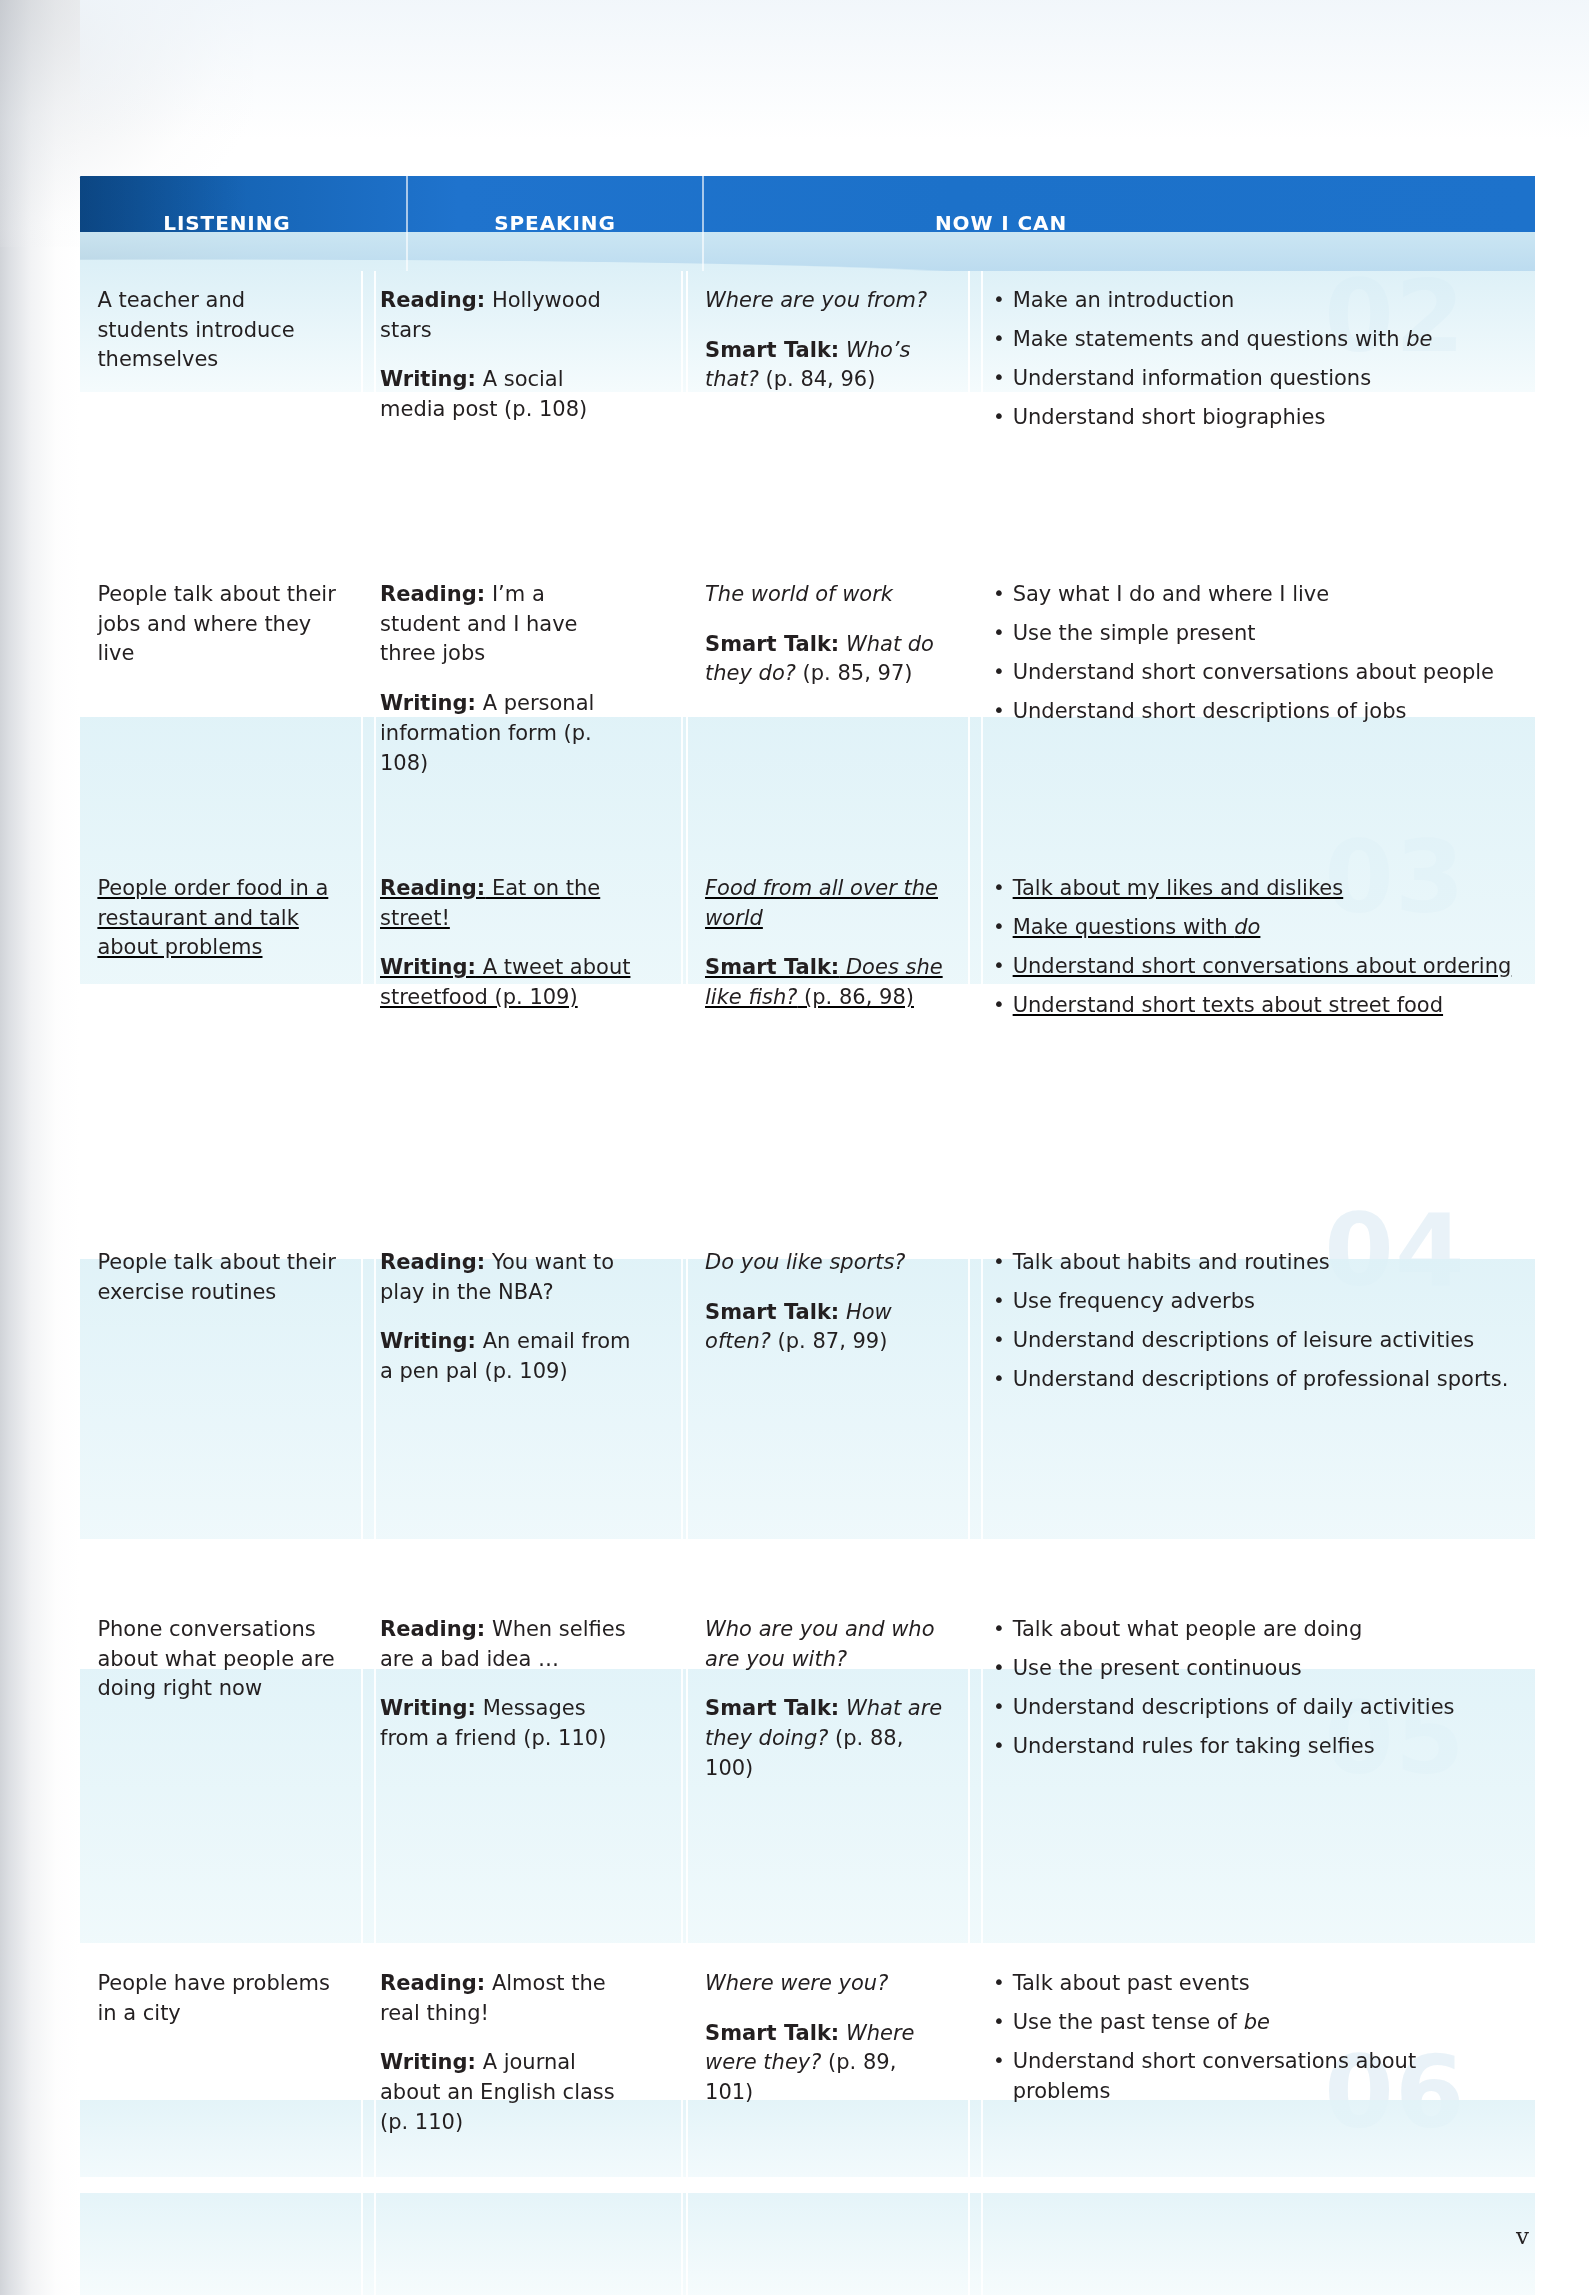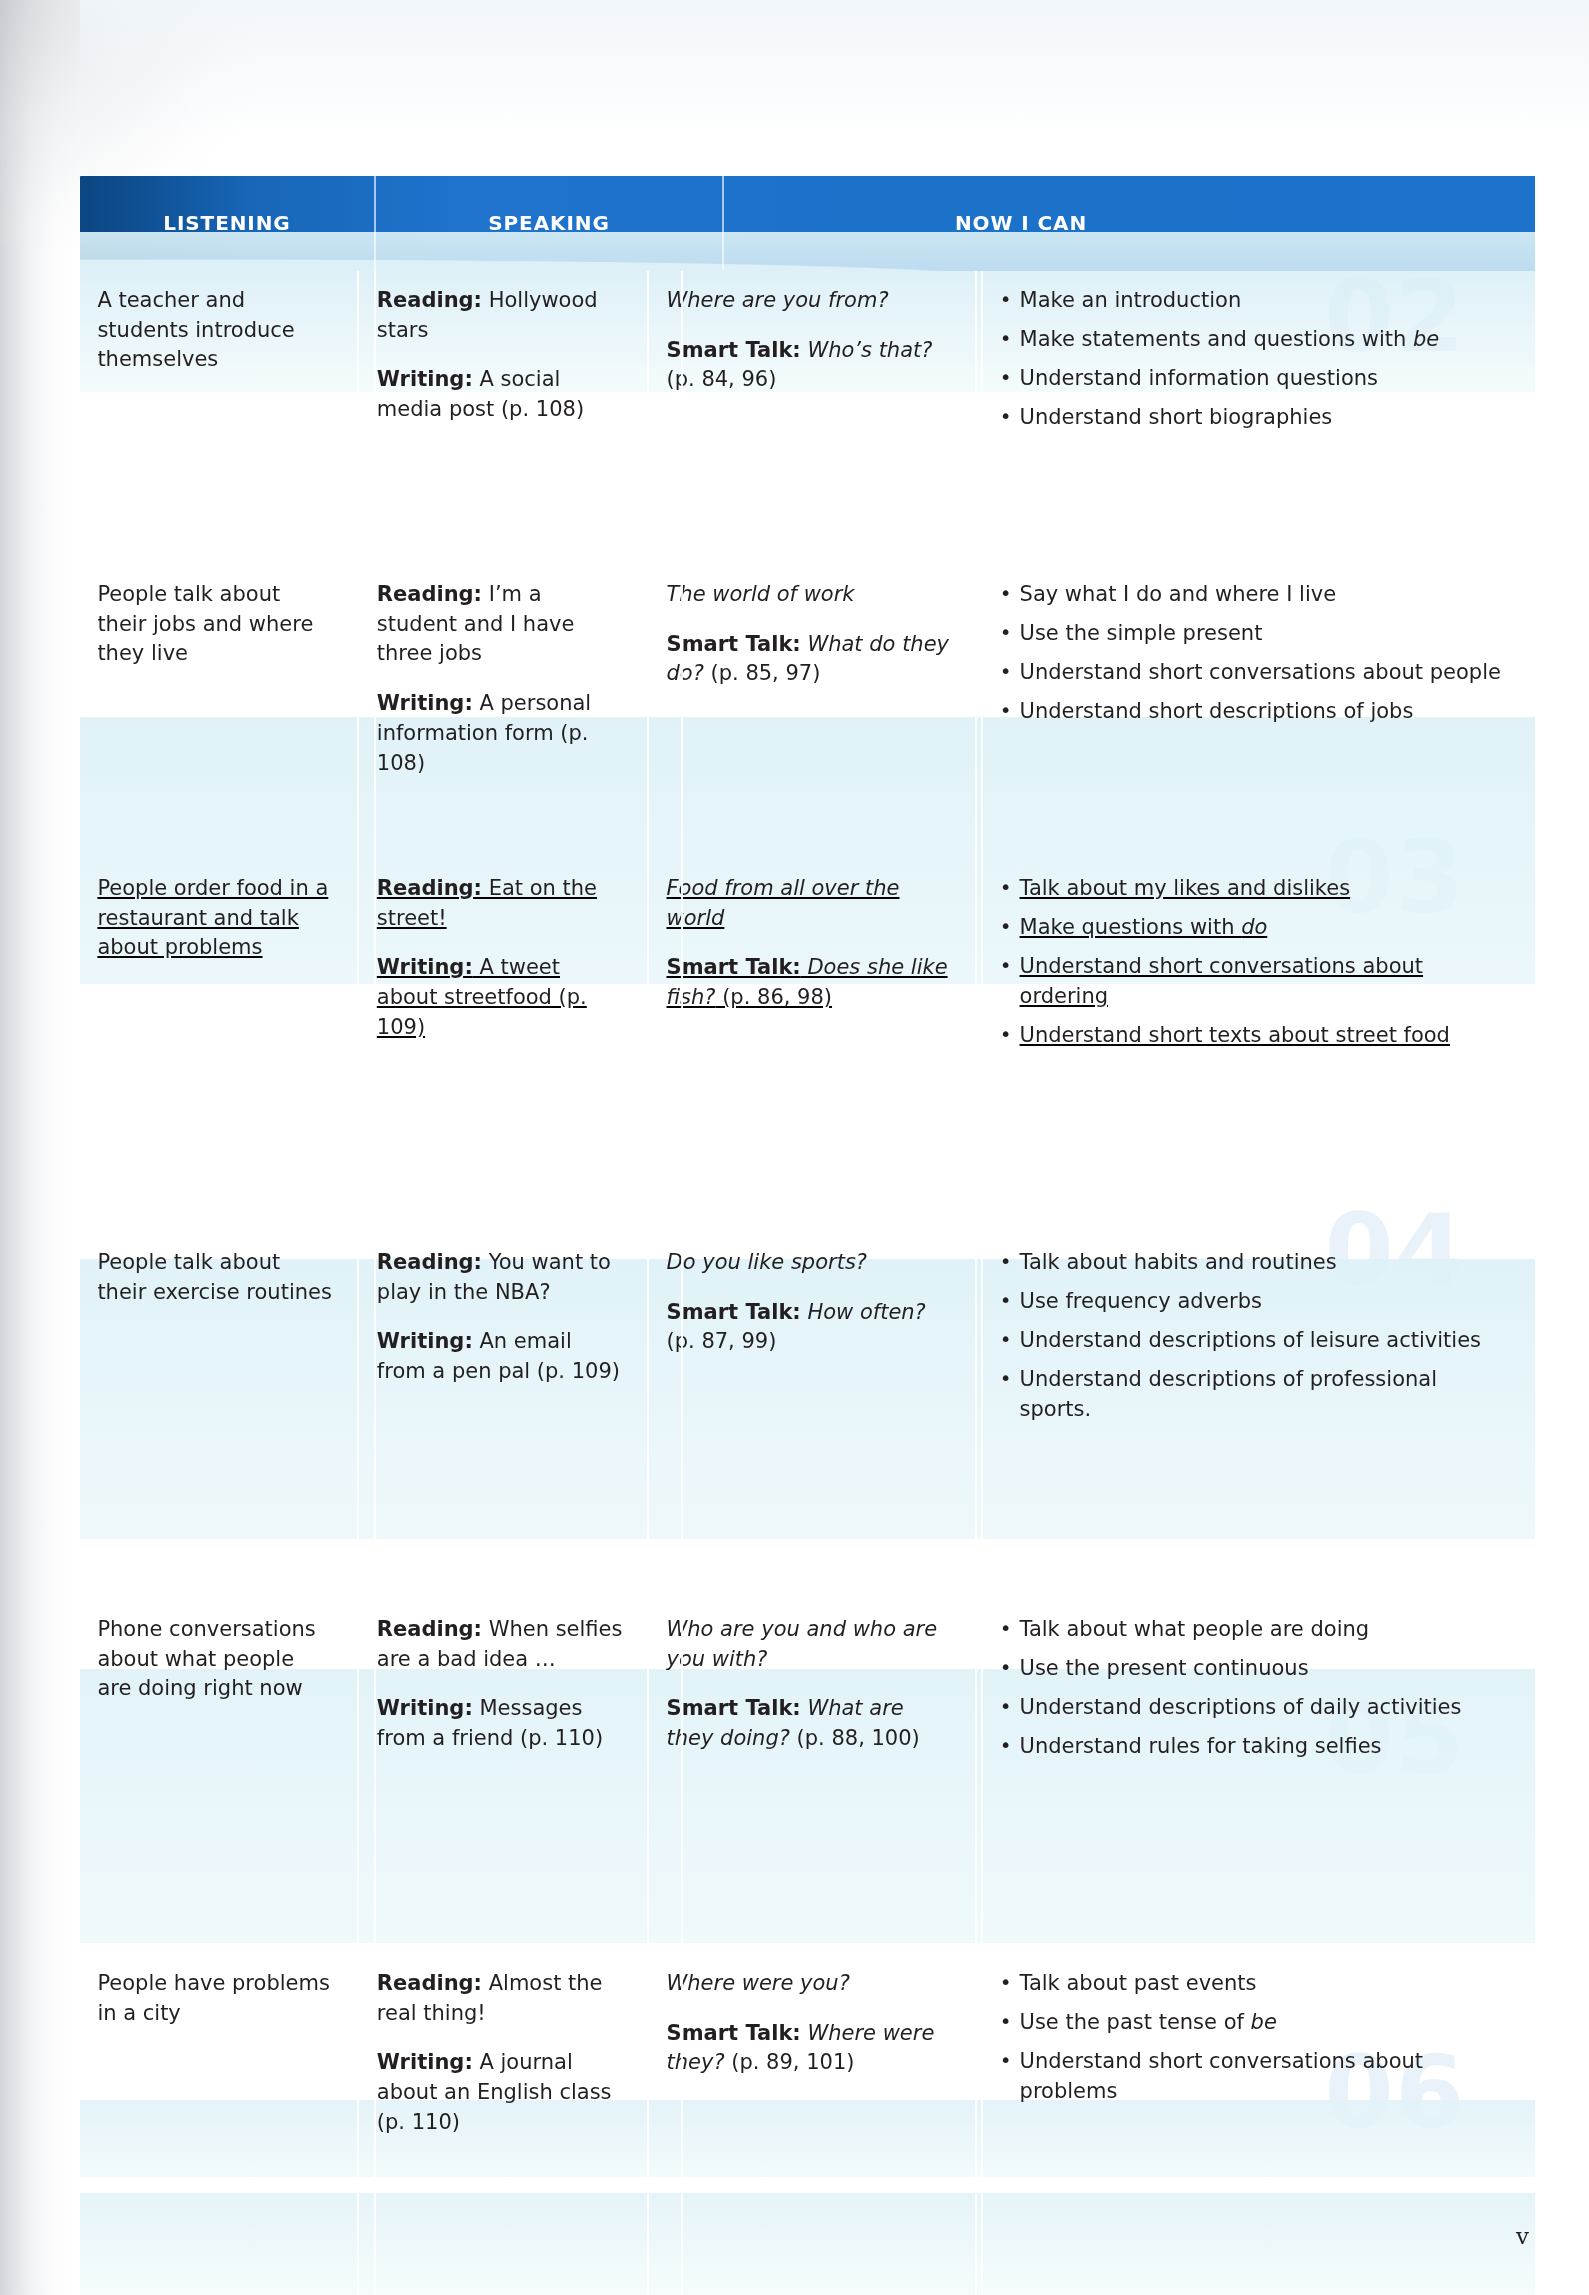--- a/index.html
+++ b/index.html
@@ -118,21 +118,21 @@
     font-weight: bold;
     letter-spacing: 0.9px;
     line-height: 1.14;
     box-sizing: border-box;
     z-index: 2;
   }
   .header-cell + .header-cell { border-left: 2px solid rgba(255,255,255,0.62); }
 
   .col-1 { width: 294px; }
   .col-2 { width: 307px; }
-  .col-3 { width: 348px; }
+  .col-3 { width: 296px; margin-left: 32px; }
   .col-4 { width: 596px; }
 
   .band-area { position: relative; }
 
   .tint-band {
     position: absolute;
     left: 0;
     width: 1455px;
     pointer-events: none;
     z-index: 0;

